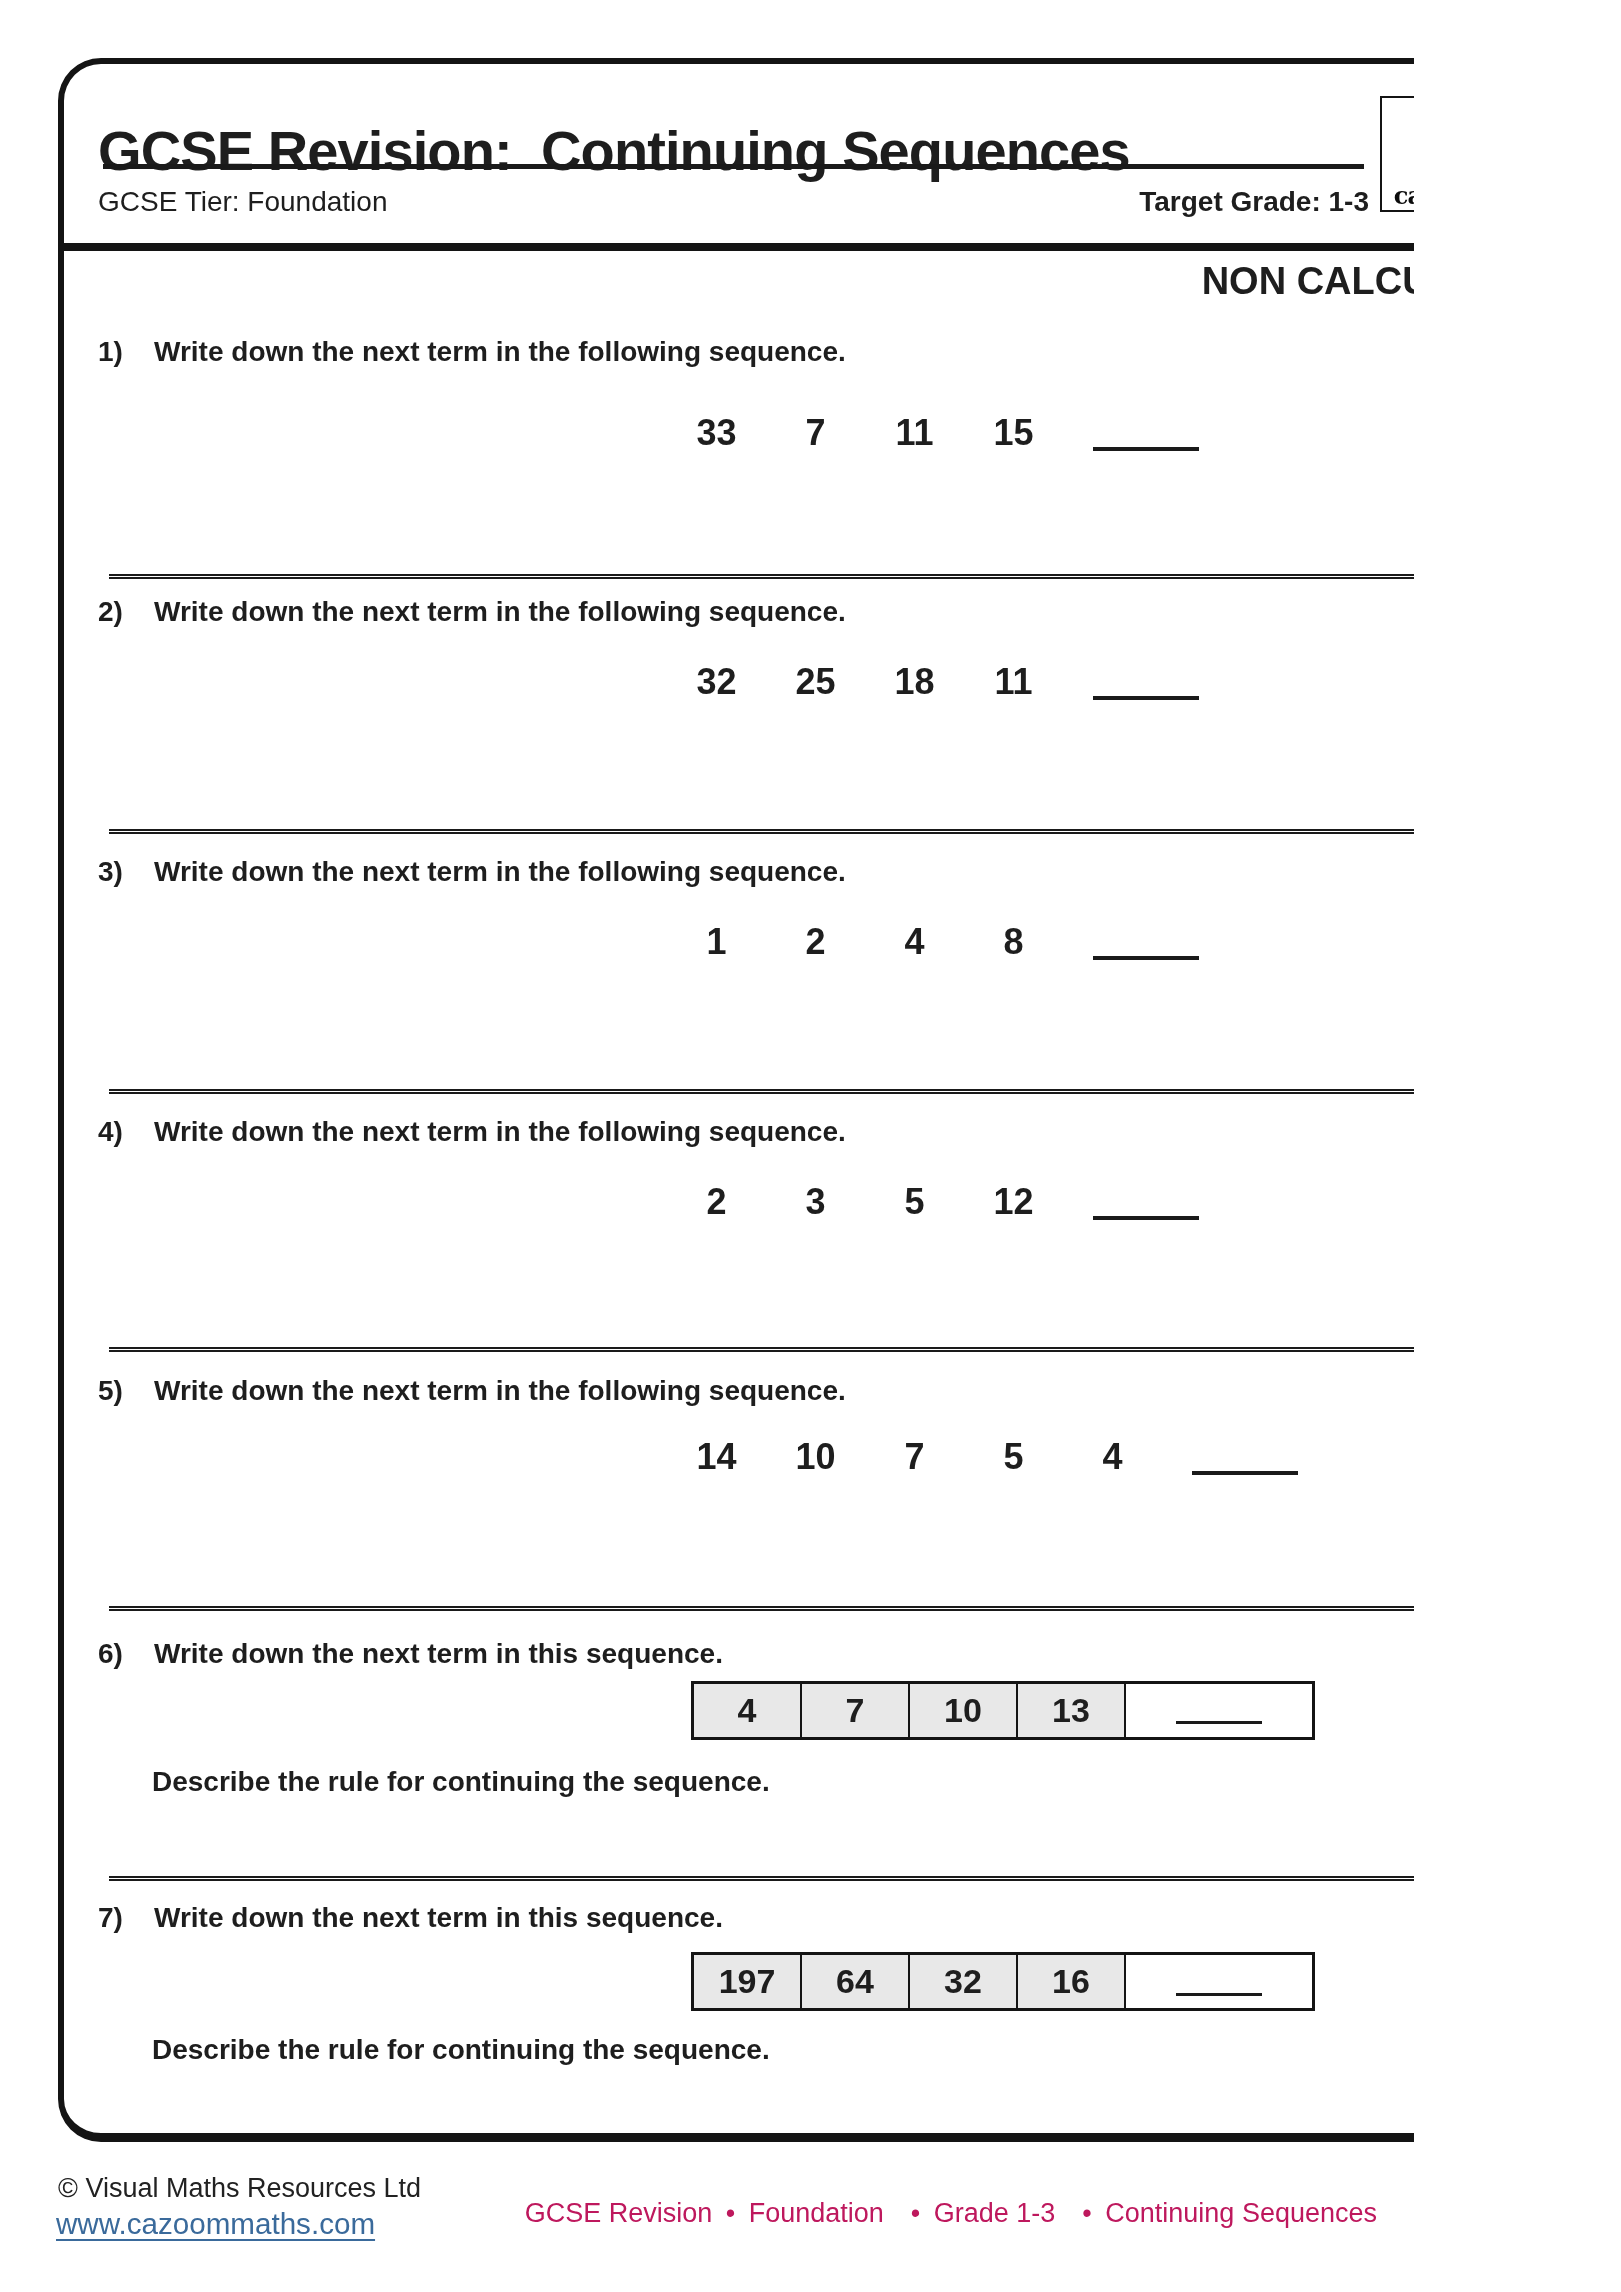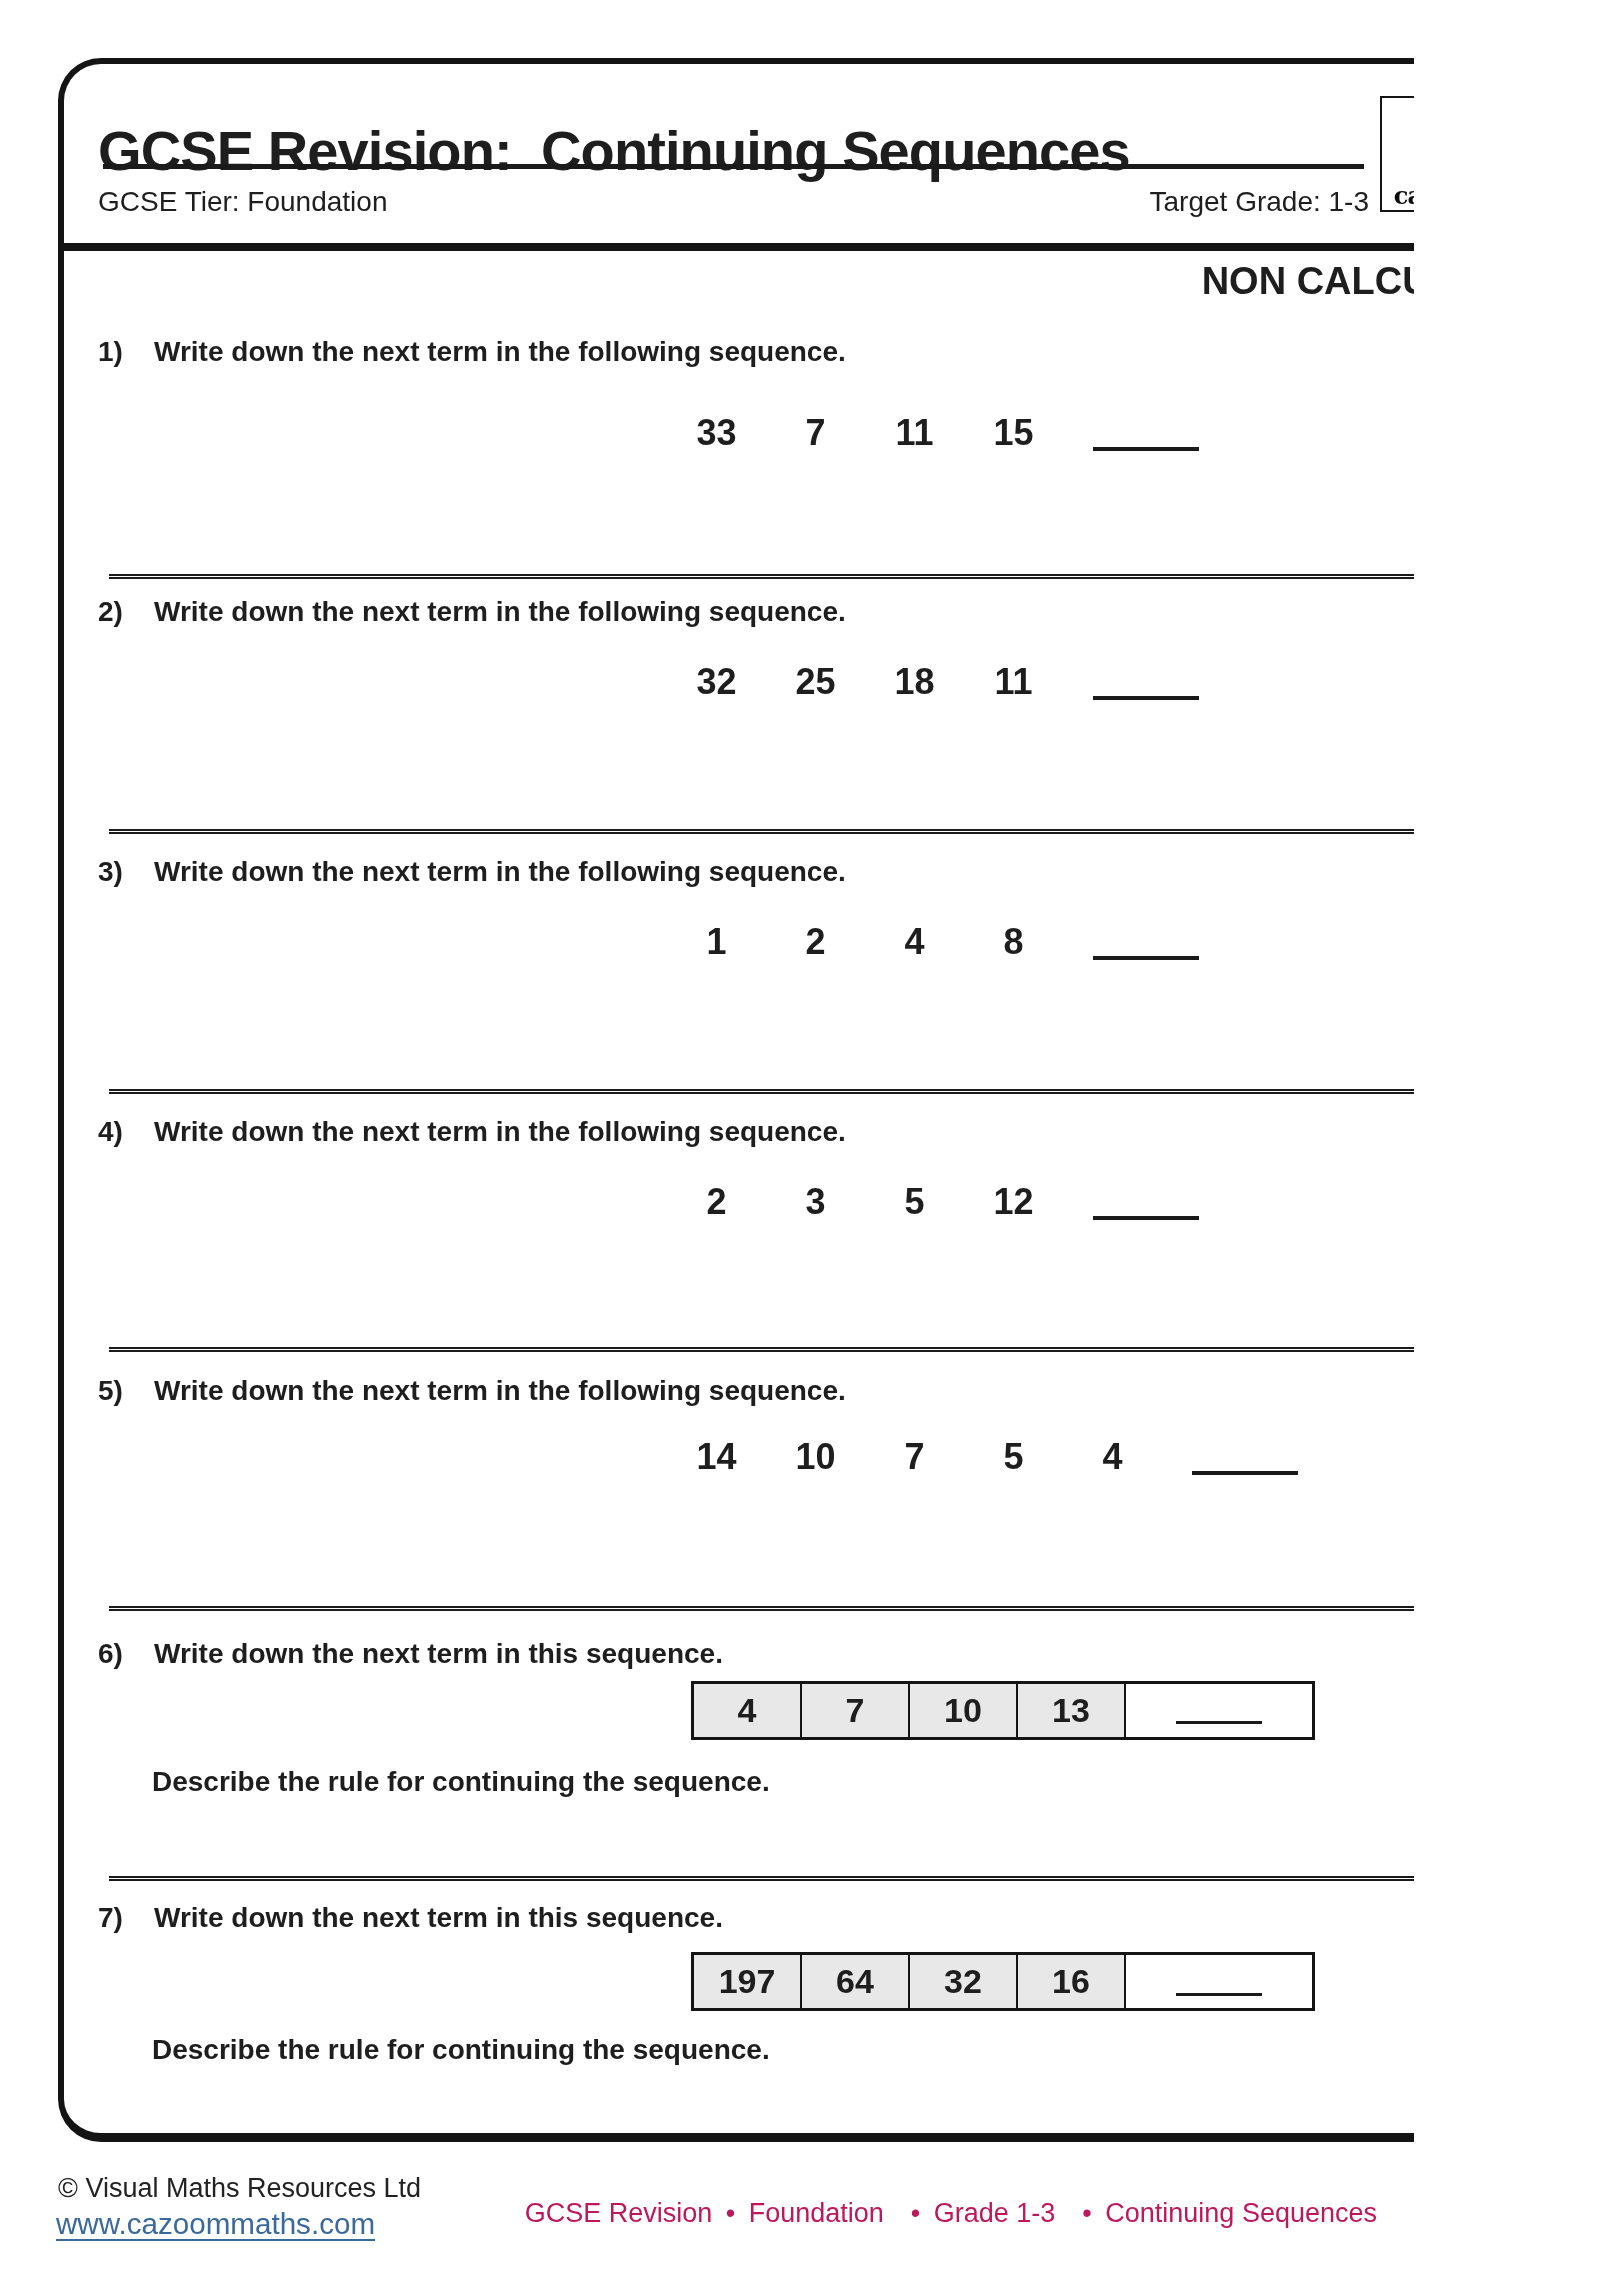--- a/index.html
+++ b/index.html
@@ -30,21 +30,21 @@
   .title-rule{
     position:absolute;left:39px;top:100px;
     width:1261px;height:4.5px;background:#1a1a1a;
   }
   .meta-tier{
     position:absolute;left:34px;top:122px;
     font-size:28px;font-weight:normal;
   }
   .meta-target{
     position:absolute;right:188px;top:122px;
-    font-size:28px;font-weight:normal;
+    font-size:28px;font-weight:bold;
   }
   .logo{
     position:absolute;left:1316px;top:32px;
     width:133px;height:116px;
     box-sizing:border-box;border:2.7px solid #141414;
     background:#fff;text-align:center;
   }
   .logo-drum{
     width:66px;height:75px;margin:7.2px auto 0 auto;
     background:#0b0b0b;

